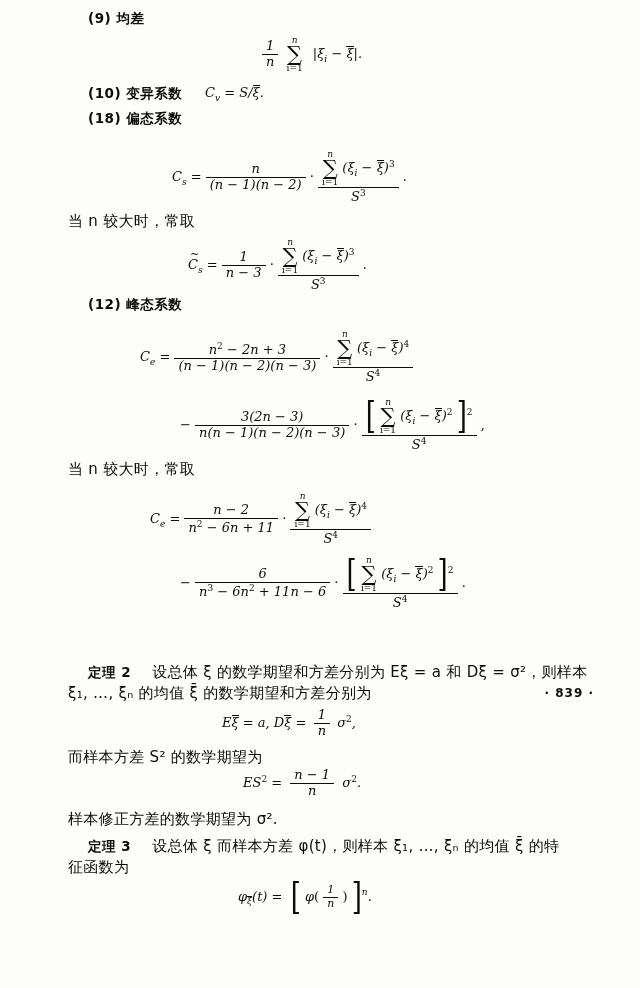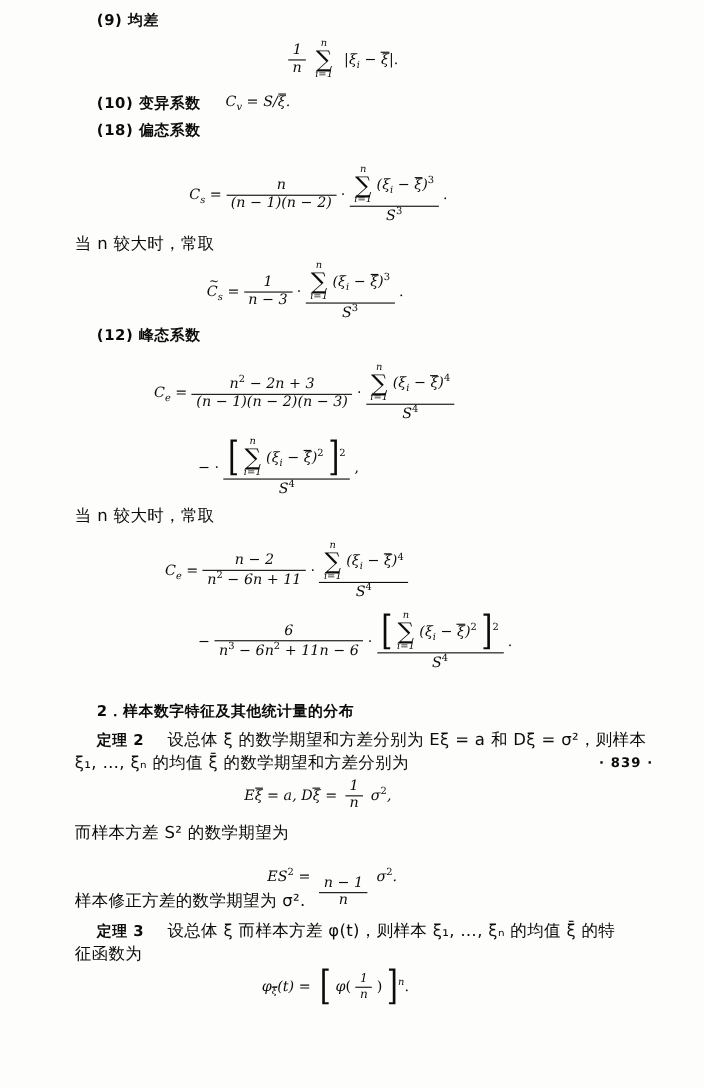--- a/index.html
+++ b/index.html
@@ -76,21 +76,20 @@
   }
   .sum .sig {
     display: block;
     font-size: 21px;
     line-height: 0.9;
     font-family: "DejaVu Serif", serif;
   }
   .sum .bot {
     display: block;
     font-size: 9px;
-    font-style: italic;
   }
   .eq {
     font-style: normal;
   }
   .disp {
     position: absolute;
     white-space: nowrap;
     font-family: "DejaVu Serif", serif;
     font-size: 13px;
   }
@@ -222,20 +221,24 @@
           <span class="bot">i=1</span>
         </span>
         <span class="math"> (ξ<span class="sub">i</span> − <span class="ov">ξ</span>)<span class="sup">4</span></span>
       </span>
       <span class="den"><span class="math">S<span class="sup">4</span></span></span>
     </span>
   </div>
 
   <div class="disp" style="left:180px; top:398px;">
     <span class="eq">− </span>
+    <span class="frac">
+      <span class="num"><span class="math">3(2n − 3)</span></span>
+      <span class="den"><span class="math">n(n − 1)(n − 2)(n − 3)</span></span>
+    </span>
     <span class="eq"> · </span>
     <span class="frac">
       <span class="num">
         <span class="brk">[</span>
         <span class="sum" style="vertical-align:middle;">
           <span class="top">n</span>
           <span class="sig">∑</span>
           <span class="bot">i=1</span>
         </span>
         <span class="math"> (ξ<span class="sub">i</span> − <span class="ov">ξ</span>)<span class="sup">2</span></span>
@@ -285,42 +288,41 @@
           <span class="bot">i=1</span>
         </span>
         <span class="math"> (ξ<span class="sub">i</span> − <span class="ov">ξ</span>)<span class="sup">2</span></span>
         <span class="brk">]</span><span class="sup">2</span>
       </span>
       <span class="den"><span class="math">S<span class="sup">4</span></span></span>
     </span>
     <span class="eq">.</span>
   </div>
 
-  <div class="line cn" style="left:88px; top:638px;">2．样本数字特征及其他统计量的分布</div>
 
   <div class="line" style="left:88px; top:662px;">
     <span class="cn">定理 2</span>
     <span class="cn-normal" style="margin-left:16px;">设总体 ξ 的数学期望和方差分别为 Eξ = a 和 Dξ = σ²，则样本</span>
   </div>
   <div class="line cn-normal" style="left:68px; top:684px;">ξ₁, …, ξₙ 的均值 ξ̄ 的数学期望和方差分别为</div>
 
   <div class="disp" style="left:222px; top:708px;">
     <span class="math">E<span class="ov">ξ</span> = a, D<span class="ov">ξ</span> =</span>
     <span class="frac" style="margin-left:3px;">
       <span class="num">1</span>
       <span class="den">n</span>
     </span>
     <span class="math" style="margin-left:3px;">σ<span class="sup">2</span>,</span>
   </div>
 
   <div class="line cn-normal" style="left:68px; top:748px;">而样本方差 S² 的数学期望为</div>
 
   <div class="disp" style="left:243px; top:768px;">
     <span class="math">ES<span class="sup">2</span> =</span>
-    <span class="frac" style="margin-left:4px;margin-top:28px;">
+    <span class="frac" style="margin-left:4px;">
       <span class="num">n − 1</span>
       <span class="den">n</span>
     </span>
     <span class="math" style="margin-left:4px;">σ<span class="sup">2</span>.</span>
   </div>
 
   <div class="line cn-normal" style="left:68px; top:810px;">样本修正方差的数学期望为 σ².</div>
 
   <div class="line" style="left:88px; top:836px;">
     <span class="cn">定理 3</span>

